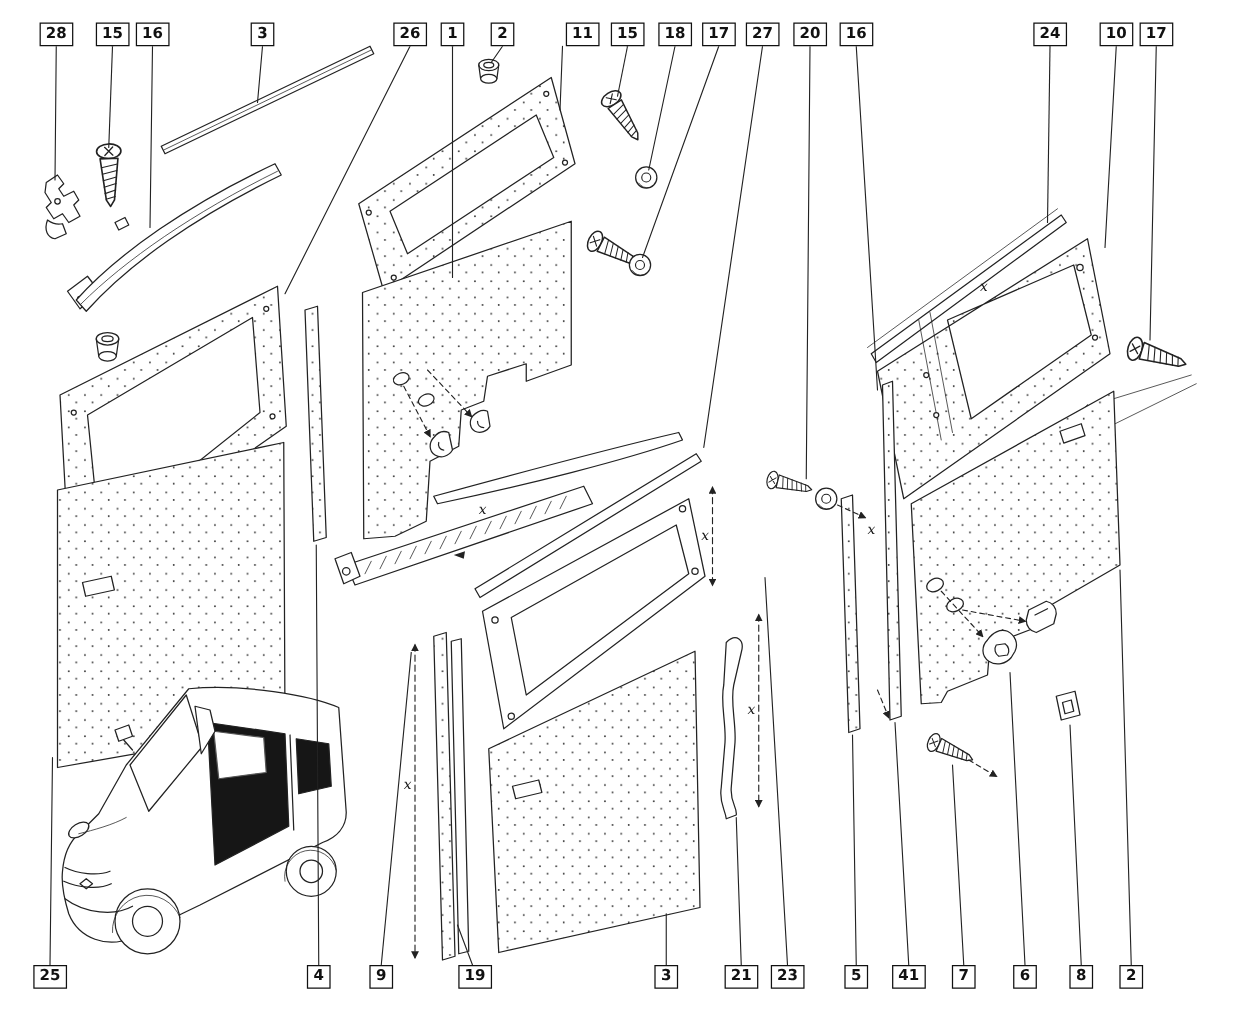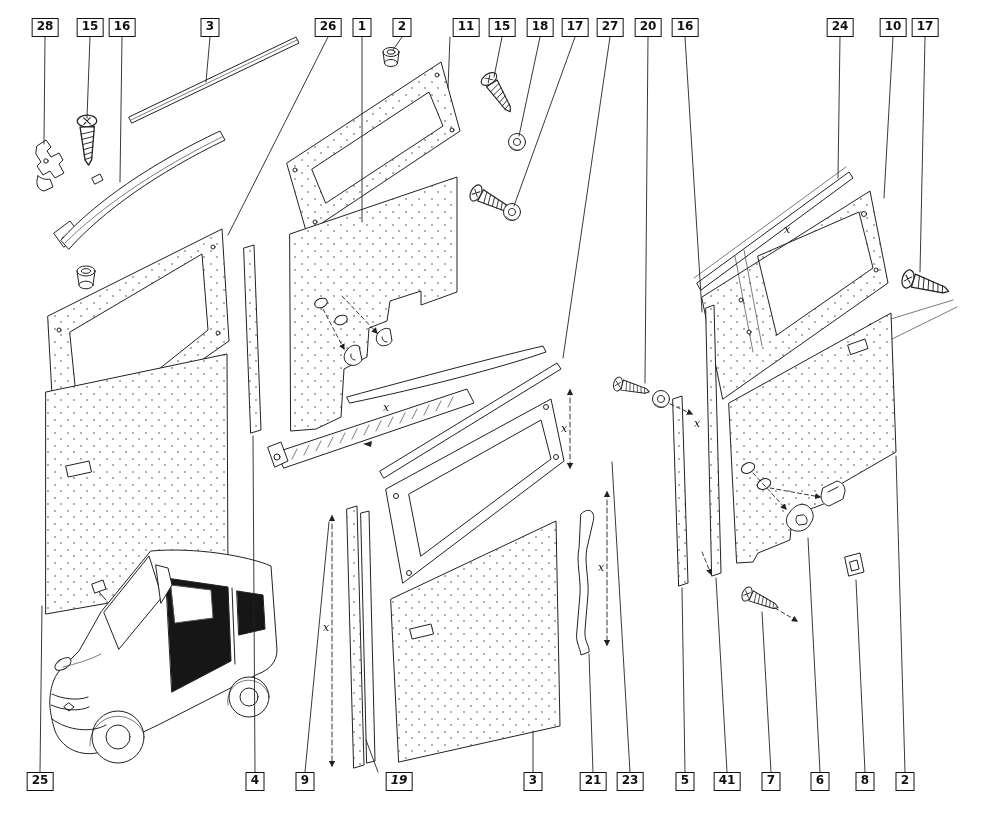--- a/index.html
+++ b/index.html
@@ -307,21 +307,21 @@
       <div class="callout top" style="left: 575px;">17</div>
       <div class="callout top" style="left: 610px; text-align: center;">27</div>
       <div class="callout top" style="left: 648px;">20</div>
       <div class="callout top" style="left: 685px;">16</div>
       <div class="callout top" style="left: 840px;">24</div>
       <div class="callout top" style="left: 893px;">10</div>
       <div class="callout top" style="left: 925px;">17</div>
       <div class="callout bottom" style="left: 40px;">25</div>
       <div class="callout bottom" style="left: 255px;">4</div>
       <div class="callout bottom" style="left: 305px;">9</div>
-      <div class="callout bottom" style="left: 399px; font-style: italic;">19</div>
+      <div class="callout bottom" style="left: 380px;">19</div>
       <div class="callout bottom" style="left: 533px;">3</div>
       <div class="callout bottom" style="left: 593px;">21</div>
       <div class="callout bottom" style="left: 630px;">23</div>
       <div class="callout bottom" style="left: 685px;">5</div>
       <div class="callout bottom" style="left: 727px;">41</div>
       <div class="callout bottom" style="left: 771px;">7</div>
       <div class="callout bottom" style="left: 820px;">6</div>
       <div class="callout bottom" style="left: 865px;">8</div>
       <div class="callout bottom" style="left: 905px;">2</div>
     </div>

